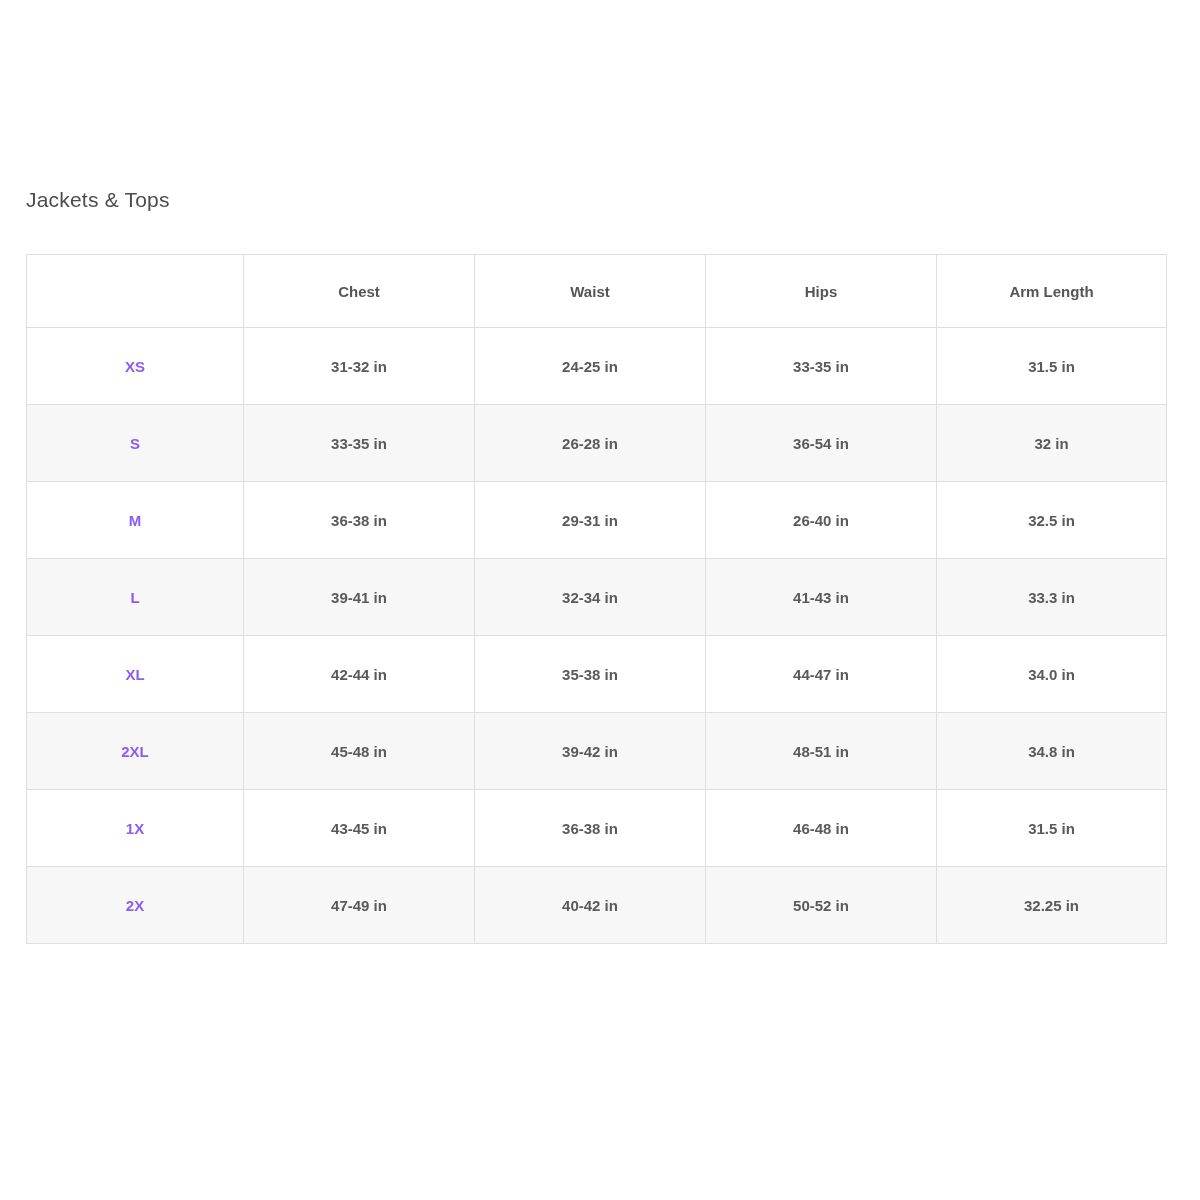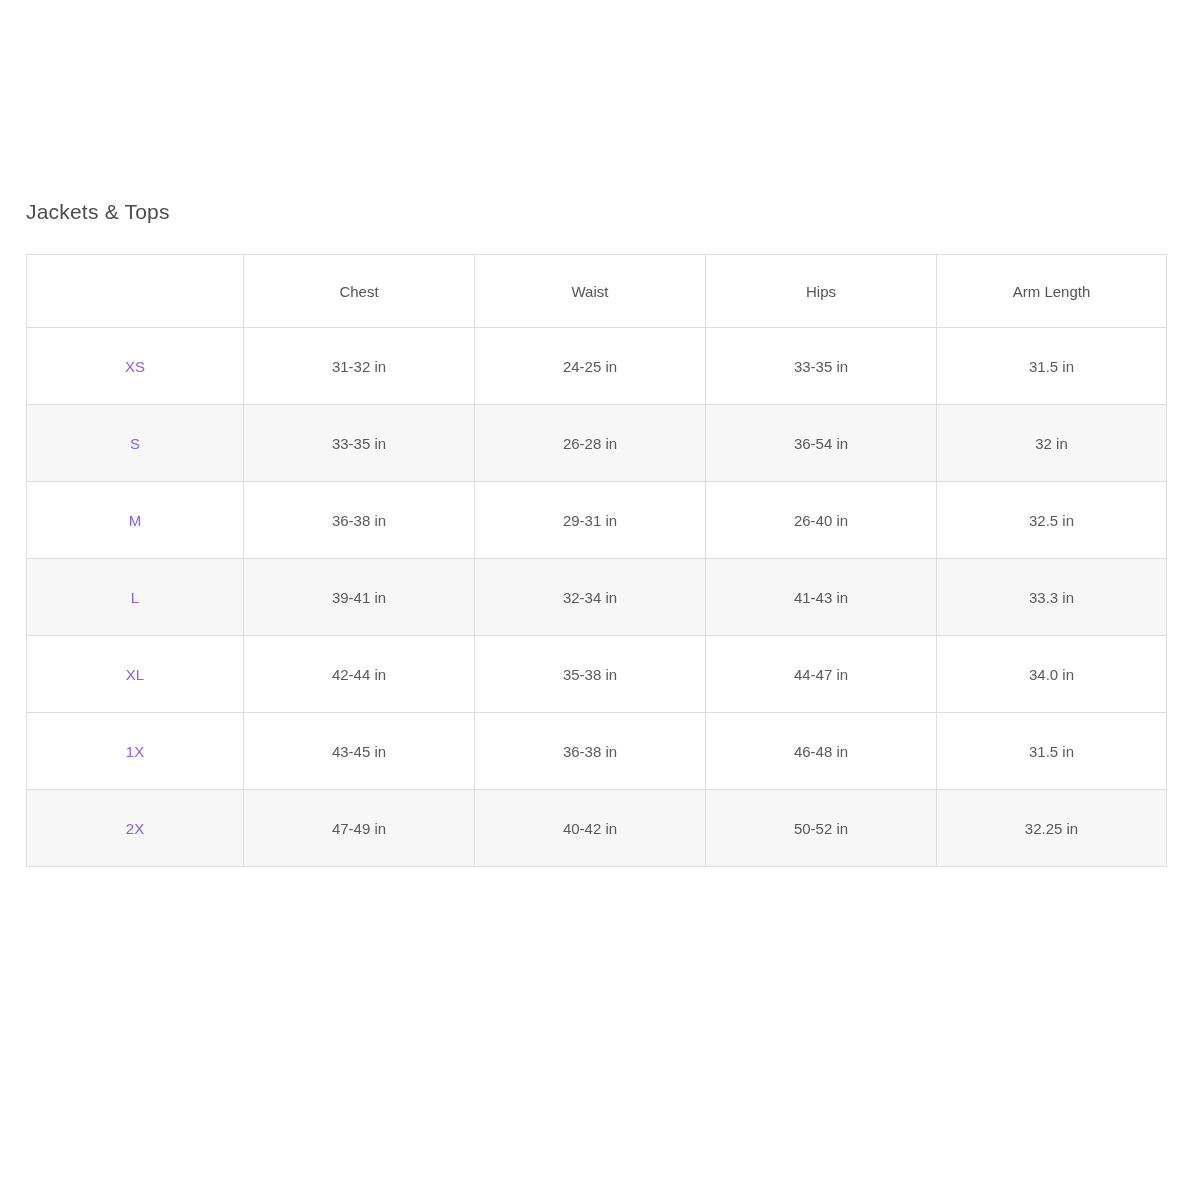--- a/index.html
+++ b/index.html
@@ -21,41 +21,40 @@
     box-sizing: border-box;
   }
   .section-title {
     position: absolute;
     left: 26px;
     top: 188px;
     font-size: 21px;
     color: #4c4c4c;
     font-weight: 400;
     letter-spacing: 0.2px;
-    margin-top: 12px;
   }
   .size-table {
     position: absolute;
     left: 26px;
     top: 254px;
     width: 1140px;
     border-collapse: collapse;
     table-layout: fixed;
   }
   .size-table col.c0 { width: 217px; }
   .size-table col.c1 { width: 231px; }
   .size-table col.c2 { width: 231px; }
   .size-table col.c3 { width: 231px; }
   .size-table col.c4 { width: 230px; }
   .size-table th,
   .size-table td {
     border: 1px solid #dedede;
     text-align: center;
     vertical-align: middle;
-    font-weight: 400;
+    font-weight: 700;
     font-size: 15px;
     color: #5a5a5a;
     padding: 0;
     height: 76px;
   }
   .size-table thead th {
     height: 72px;
     color: #555555;
     font-size: 15px;
   }
@@ -122,20 +121,27 @@
         <td>41-43 in</td>
         <td>33.3 in</td>
       </tr>
       <tr>
         <td class="size-cell">XL</td>
         <td>42-44 in</td>
         <td>35-38 in</td>
         <td>44-47 in</td>
         <td>34.0 in</td>
       </tr>
+      <tr class="alt">
+        <td class="size-cell">2XL</td>
+        <td>45-48 in</td>
+        <td>39-42 in</td>
+        <td>48-51 in</td>
+        <td>34.8 in</td>
+      </tr>
       <tr>
         <td class="size-cell">1X</td>
         <td>43-45 in</td>
         <td>36-38 in</td>
         <td>46-48 in</td>
         <td>31.5 in</td>
       </tr>
       <tr class="alt">
         <td class="size-cell">2X</td>
         <td>47-49 in</td>

